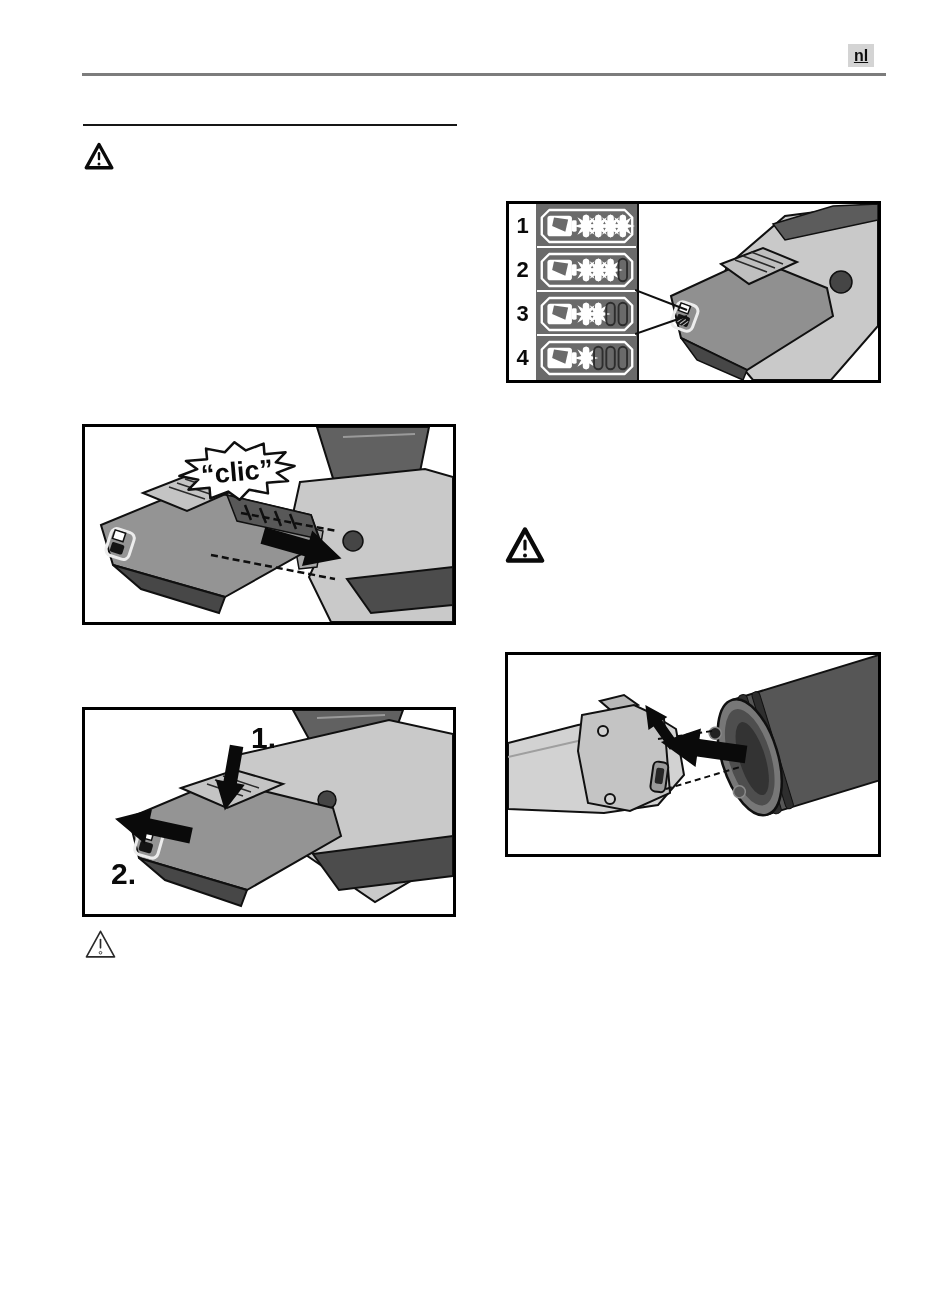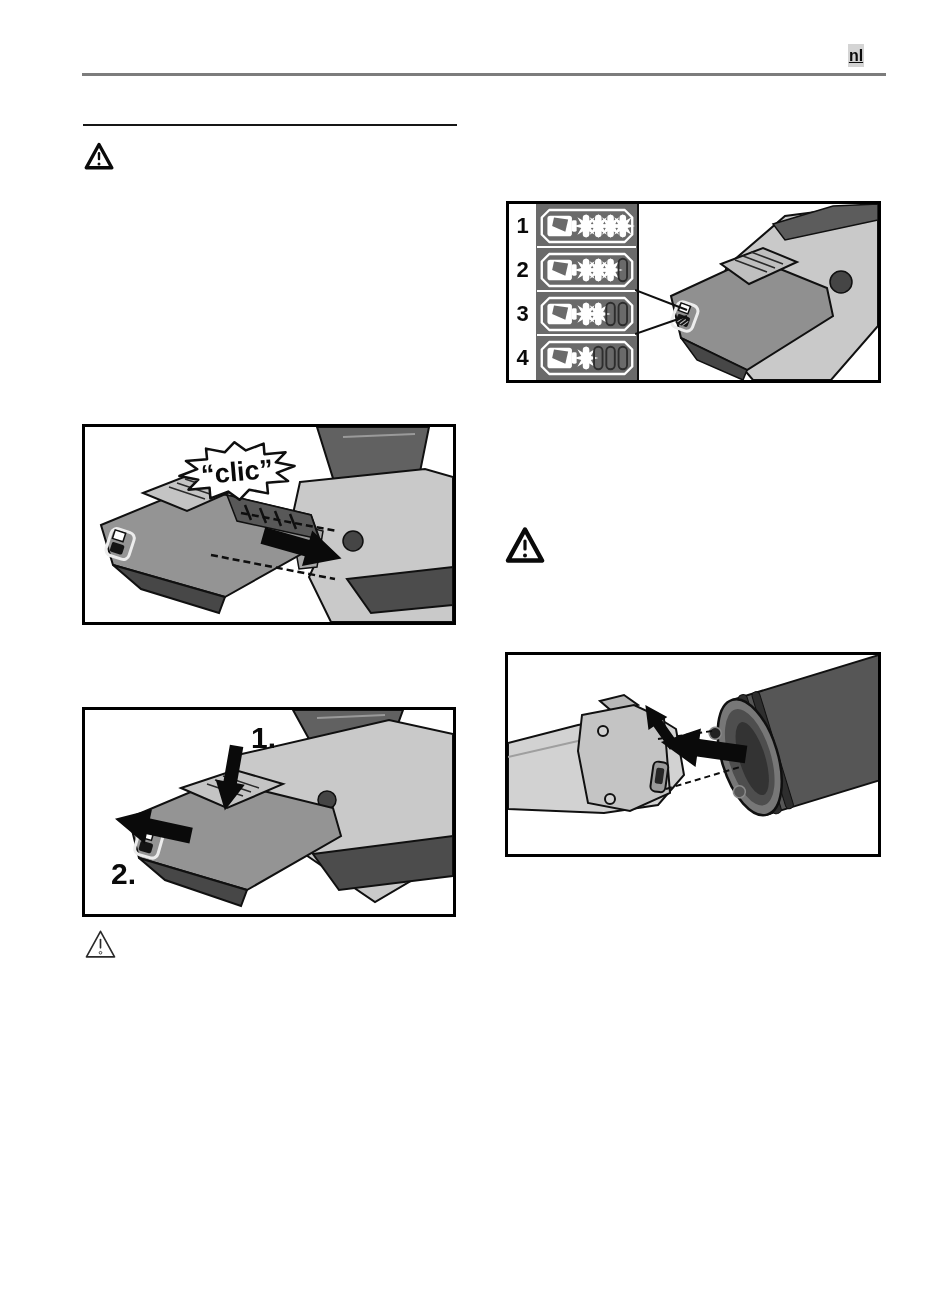--- a/index.html
+++ b/index.html
@@ -3,21 +3,21 @@
 <meta charset="utf-8">
 <style>
   html,body{margin:0;padding:0;background:#e9e9e9;}
   .page{
     position:relative;width:950px;height:1292px;background:#fff;
     font-family:"Liberation Sans", sans-serif;overflow:hidden;margin:0 auto;
   }
   .abs{position:absolute;}
   
   .lang-badge{
-    left:848px;top:44px;width:16px;height:23px;
+    left:848px;top:44px;width:26px;height:23px;
     background:var(--badge-bg,#d4d4d4);color:#0c0c0c;
     font-weight:bold;font-size:16px;display:flex;align-items:center;justify-content:center;text-decoration:underline;
   }
   .top-rule{left:82px;top:73px;width:804px;height:3px;background:#7c7c7c;}
   .section-underline{left:83px;top:124px;width:374px;height:2px;background:#161616;}
   
   .figure{border:3px solid #000;background:#fff;box-sizing:border-box;}
   .fig-indicator{left:506px;top:201px;width:375px;height:182px;}
   .fig-insert{left:82px;top:424px;width:374px;height:201px;}
   .fig-remove{left:82px;top:707px;width:374px;height:210px;}

